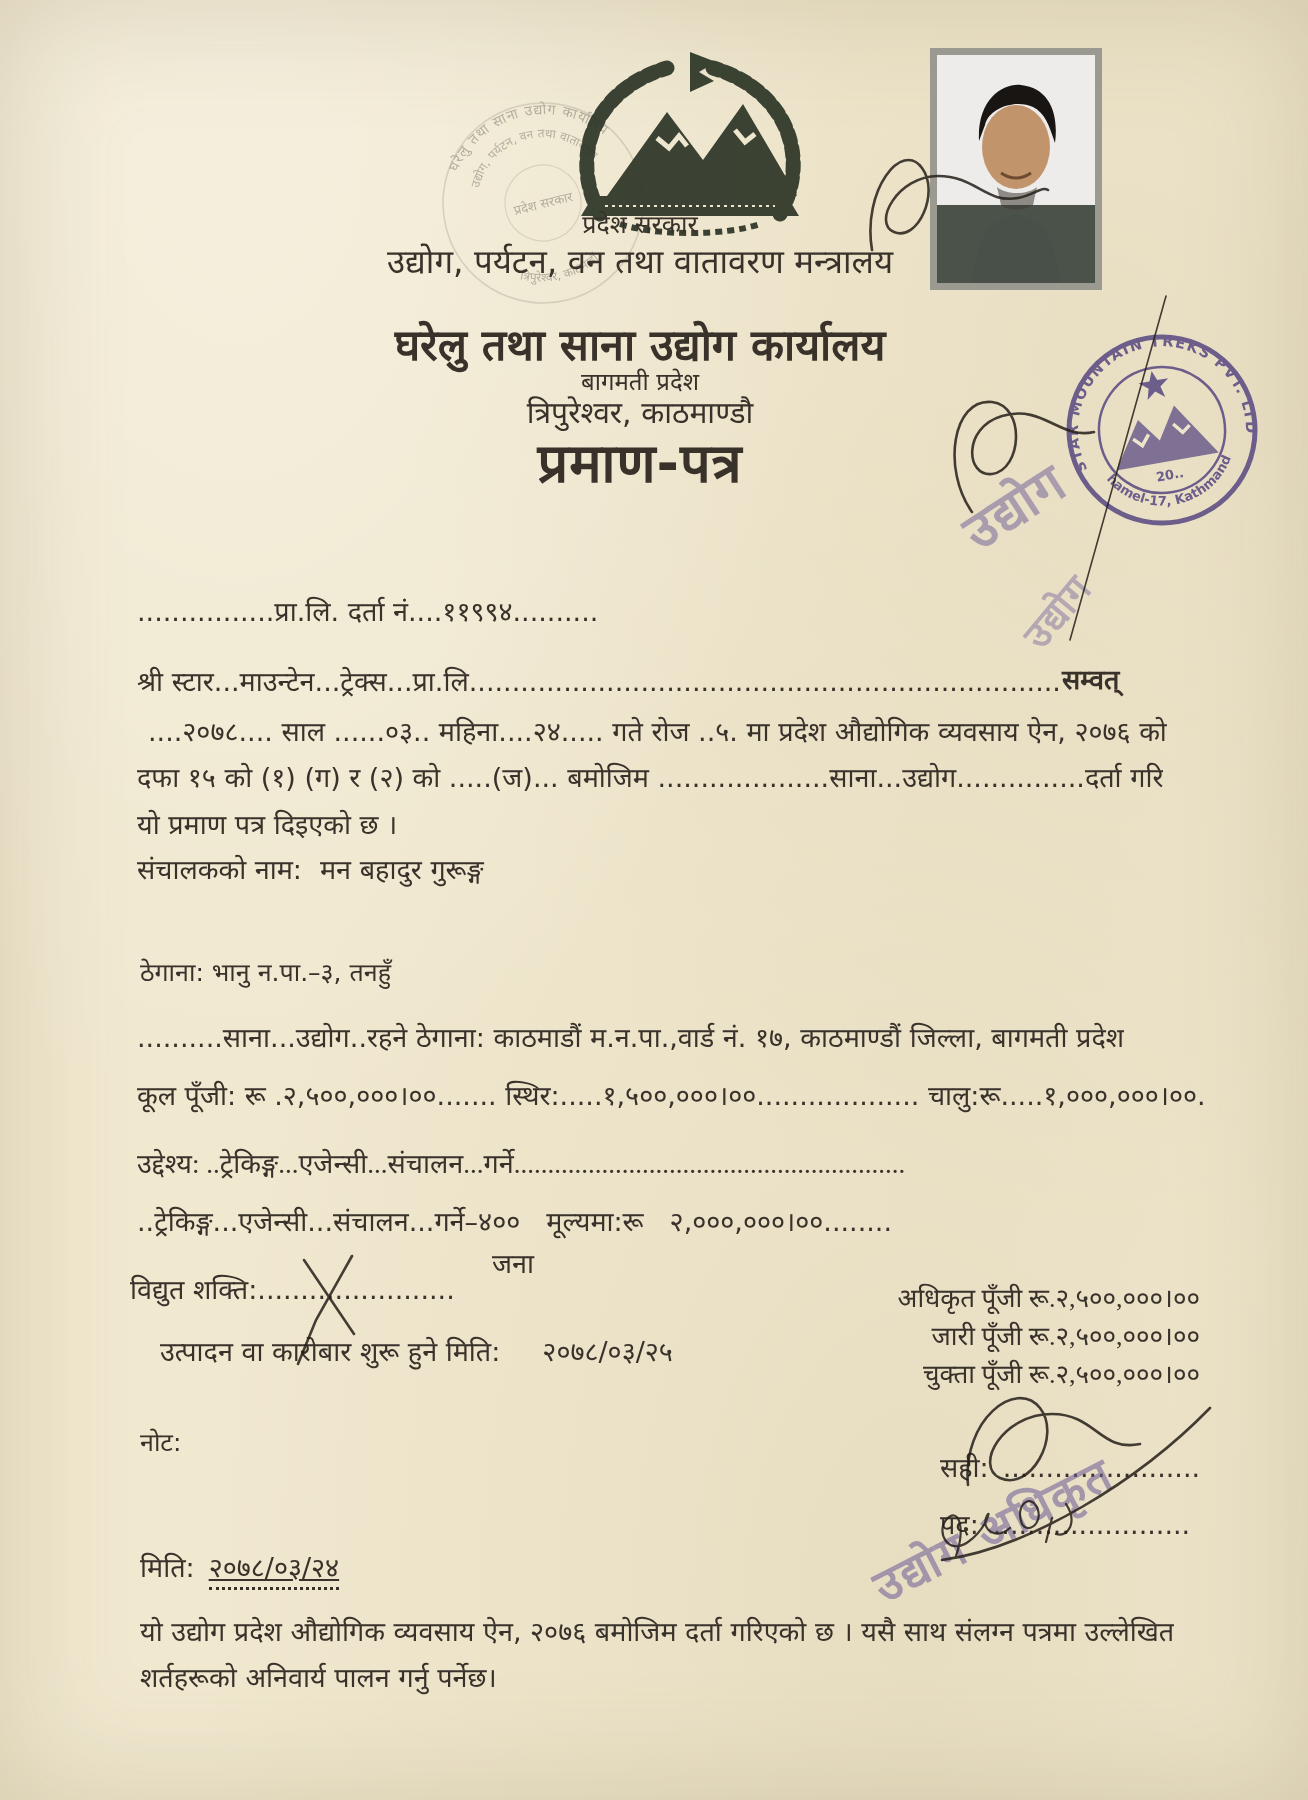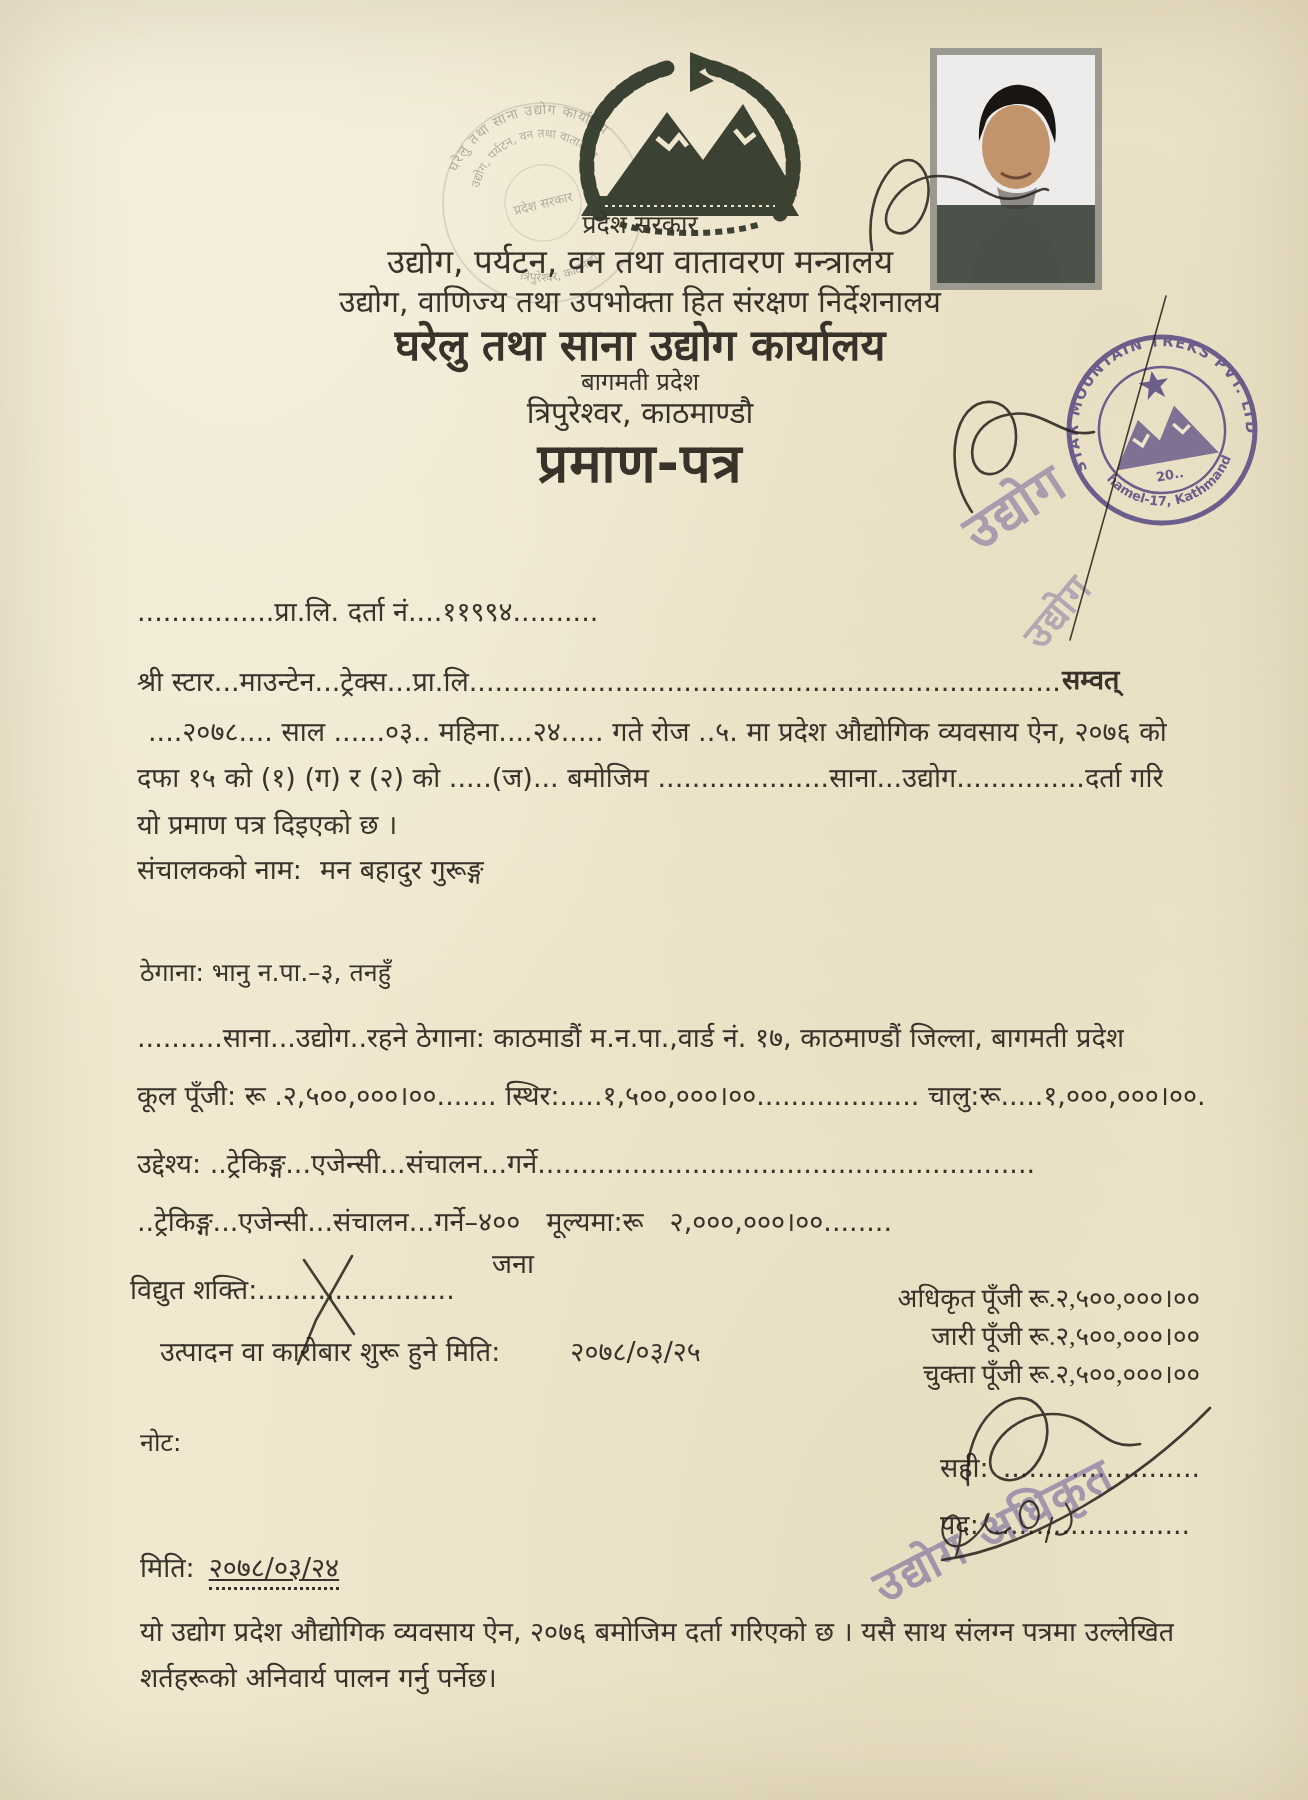--- a/index.html
+++ b/index.html
@@ -73,21 +73,20 @@
     <path d="M145,6 v40 l24,-11 l-15,-9 l17,-10 z" fill="#2c3526"></path>
     <path d="M62,150 L122,66 L158,114 L198,58 L252,150 Z" fill="#2c3526"></path>
     <path d="M112,92 l12,10 l10,-12 l8,10 M190,84 l10,12 l10,-8" stroke="#efe7cd" stroke-width="5" fill="none"></path>
     <path d="M48,150 h194 l12,20 h-218 z" fill="#2c3526"></path>
     <path d="M60,160 h170" stroke="#efe7cd" stroke-width="2" stroke-dasharray="3 4"></path>
     <path d="M75,178 C110,190 180,190 215,178" stroke="#2c3526" stroke-width="6" fill="none" stroke-dasharray="7 5"></path>
   </svg>
 
   <div class="abs center t" style="top:206px;font-size:25px;">प्रदेश सरकार</div>
   <div class="abs center t" style="top:238px;font-size:33px;">उद्योग, पर्यटन, वन तथा वातावरण मन्त्रालय</div>
-  <div class="abs center t" style="top:280px;font-size:30px;">उद्योग, वाणिज्य तथा उपभोक्ता हित संरक्षण निर्देशनालय</div>
   <div class="abs center t bold" style="top:314px;font-size:43px;">घरेलु तथा साना उद्योग कार्यालय</div>
   <div class="abs center t" style="top:364px;font-size:24px;">बागमती प्रदेश</div>
   <div class="abs center t" style="top:391px;font-size:30px;">त्रिपुरेश्वर, काठमाण्डौ</div>
   <div class="abs center t bold" style="top:424px;font-size:54px;letter-spacing:1px;">प्रमाण-पत्र</div>
 
   <div class="abs photo">
     <svg width="158" height="228" viewBox="0 0 158 228">
       <rect width="158" height="228" fill="#edecea"></rect>
       <rect x="0" y="150" width="158" height="78" fill="#4b524a"></rect>
       <path d="M35,228 C38,178 62,160 79,160 C96,160 120,178 123,228 Z" fill="#49504a"></path>
@@ -131,41 +130,41 @@
 
   <div class="abs t row" style="left:137px;top:850px;gap:18px;">
     <span>संचालकको नाम:</span>
     <span>मन बहादुर गुरूङ्ग</span>
   </div>
 
   <div class="abs t" style="left:140px;top:912px;font-size:25px;margin-top:42px;">ठेगाना: भानु  न.पा.–३,  तनहुँ</div>
 
   <div class="abs t clip" style="left:137px;top:1018px;max-width:1065px;">..........साना...उद्योग..रहने  ठेगाना:  काठमाडौं  म.न.पा.,वार्ड  नं.  १७,  काठमाण्डौं  जिल्ला,  बागमती  प्रदेश</div>
   <div class="abs t clip" style="left:137px;top:1076px;max-width:1070px;">कूल  पूँजी:  रू  .२,५००,०००।००.......    स्थिर:.....१,५००,०००।००...................    चालु:रू.....१,०००,०००।००.......</div>
-  <div class="abs t clip" style="left:137px;top:1144px;max-width:1080px;">उद्देश्य:   ..ट्रेकिङ्ग...एजेन्सी...संचालन...गर्ने..........................................................</div>
+  <div class="abs t clip" style="left:137px;top:1144px;max-width:1080px;font-family:Liberation Serif, serif;">उद्देश्य:   ..ट्रेकिङ्ग...एजेन्सी...संचालन...गर्ने..........................................................</div>
 
   <div class="abs t row clip" style="left:137px;top:1202px;gap:26px;max-width:1080px;">
     <span>..ट्रेकिङ्ग...एजेन्सी...संचालन...गर्ने–४००</span>
     <span>मूल्यमा:रू</span>
     <span>२,०००,०००।००........</span>
   </div>
   <div class="abs t" style="left:492px;top:1244px;">जना</div>
 
   <div class="abs t row" style="left:130px;top:1270px;gap:0;">
     <span>विद्युत  शक्ति:</span>
     <span>.......................</span>
   </div>
 
   <div class="abs caps" style="left:885px;top:1280px;width:315px;font-family:Liberation Serif, serif;">
     <div>अधिकृत  पूँजी  रू.२,५००,०००।००</div>
     <div>जारी  पूँजी  रू.२,५००,०००।००</div>
     <div>चुक्ता  पूँजी  रू.२,५००,०००।००</div>
   </div>
 
-  <div class="abs t row" style="left:160px;top:1332px;gap:70px;">
+  <div class="abs t row" style="left:160px;top:1332px;gap:42px;">
     <span>उत्पादन  वा  कारोबार  शुरू  हुने  मिति:</span>
     <span>२०७८/०३/२५</span>
   </div>
 
   <div class="abs t" style="left:140px;top:1424px;font-size:25px;">नोट:</div>
 
   <div class="abs t row" style="left:940px;top:1448px;gap:14px;">
     <span>सही:</span>
     <span>.......................</span>
   </div>

